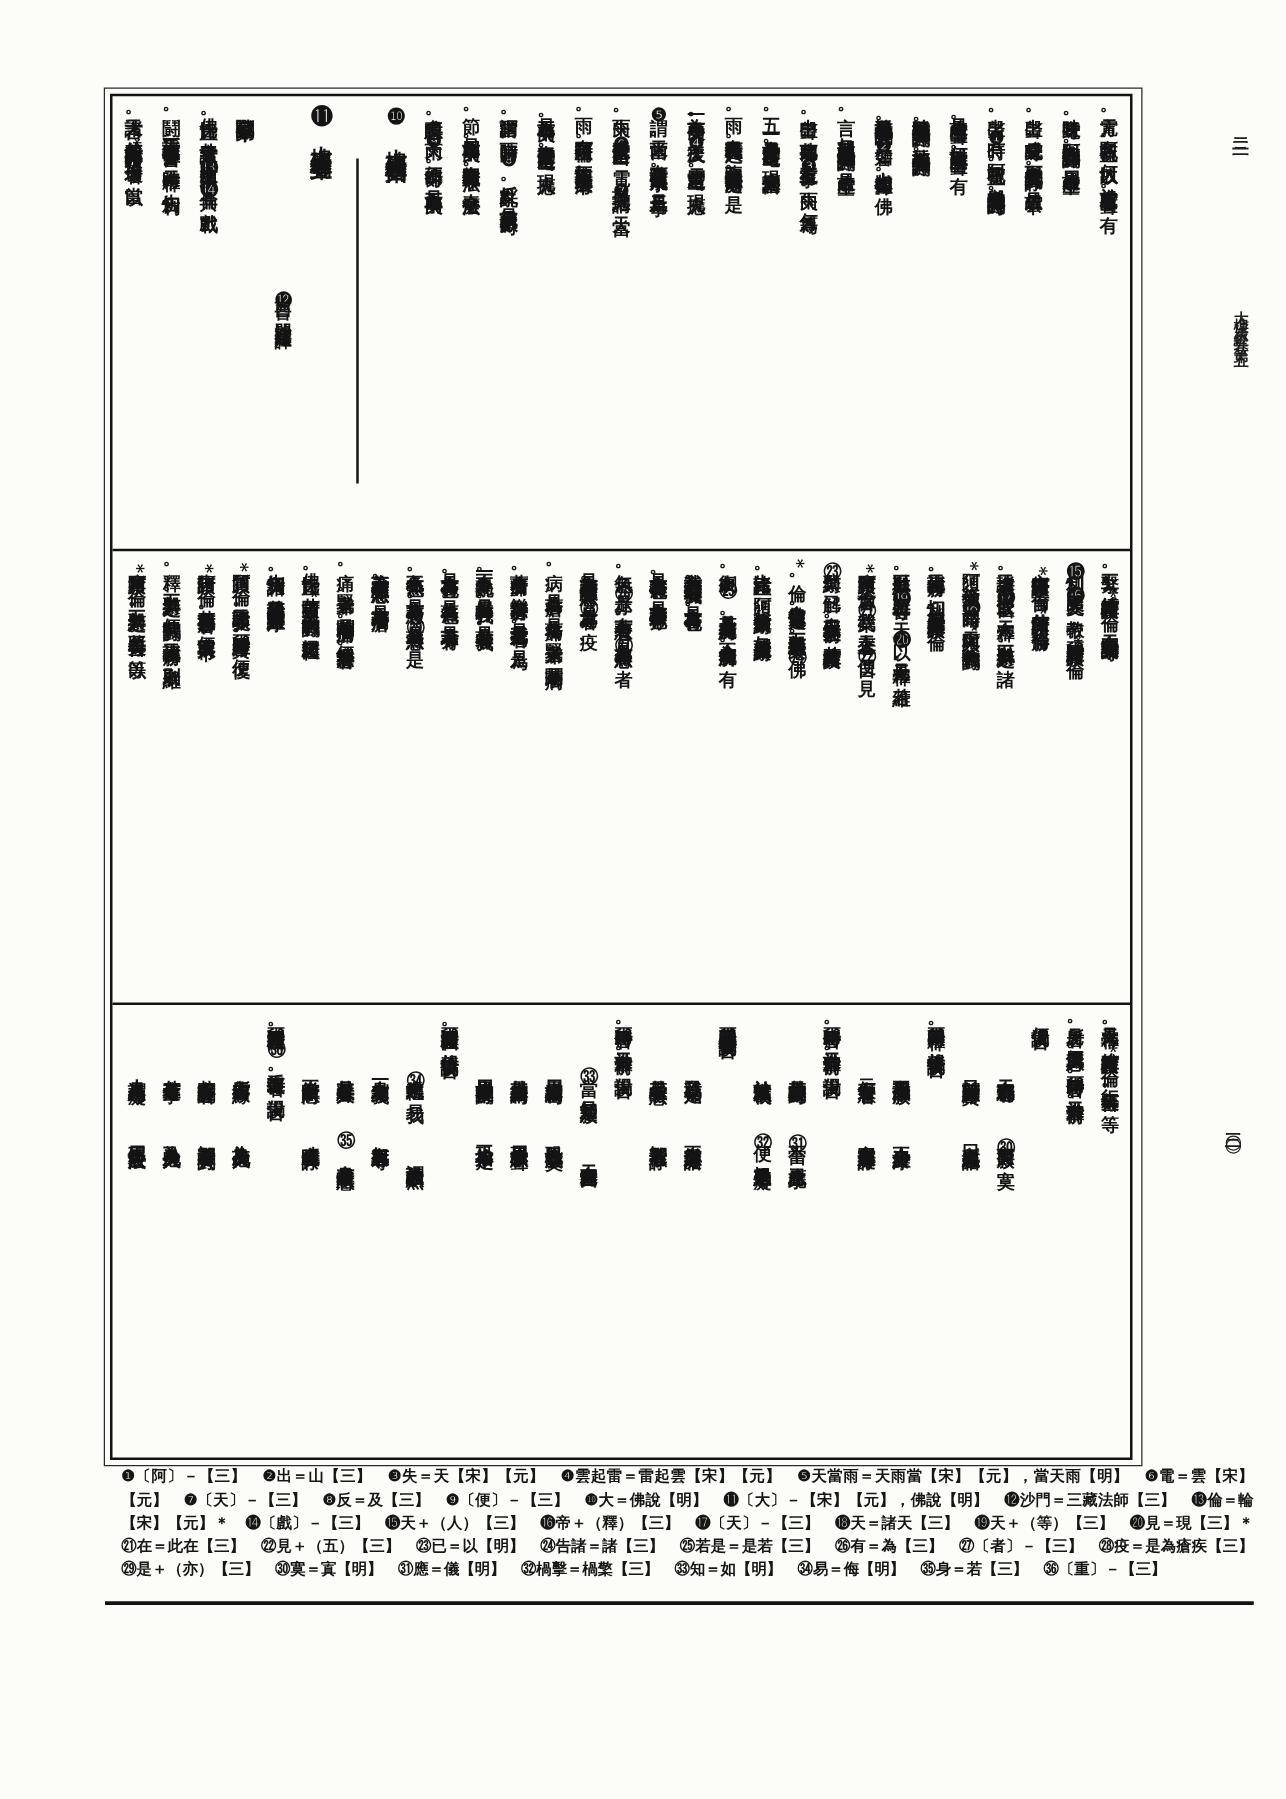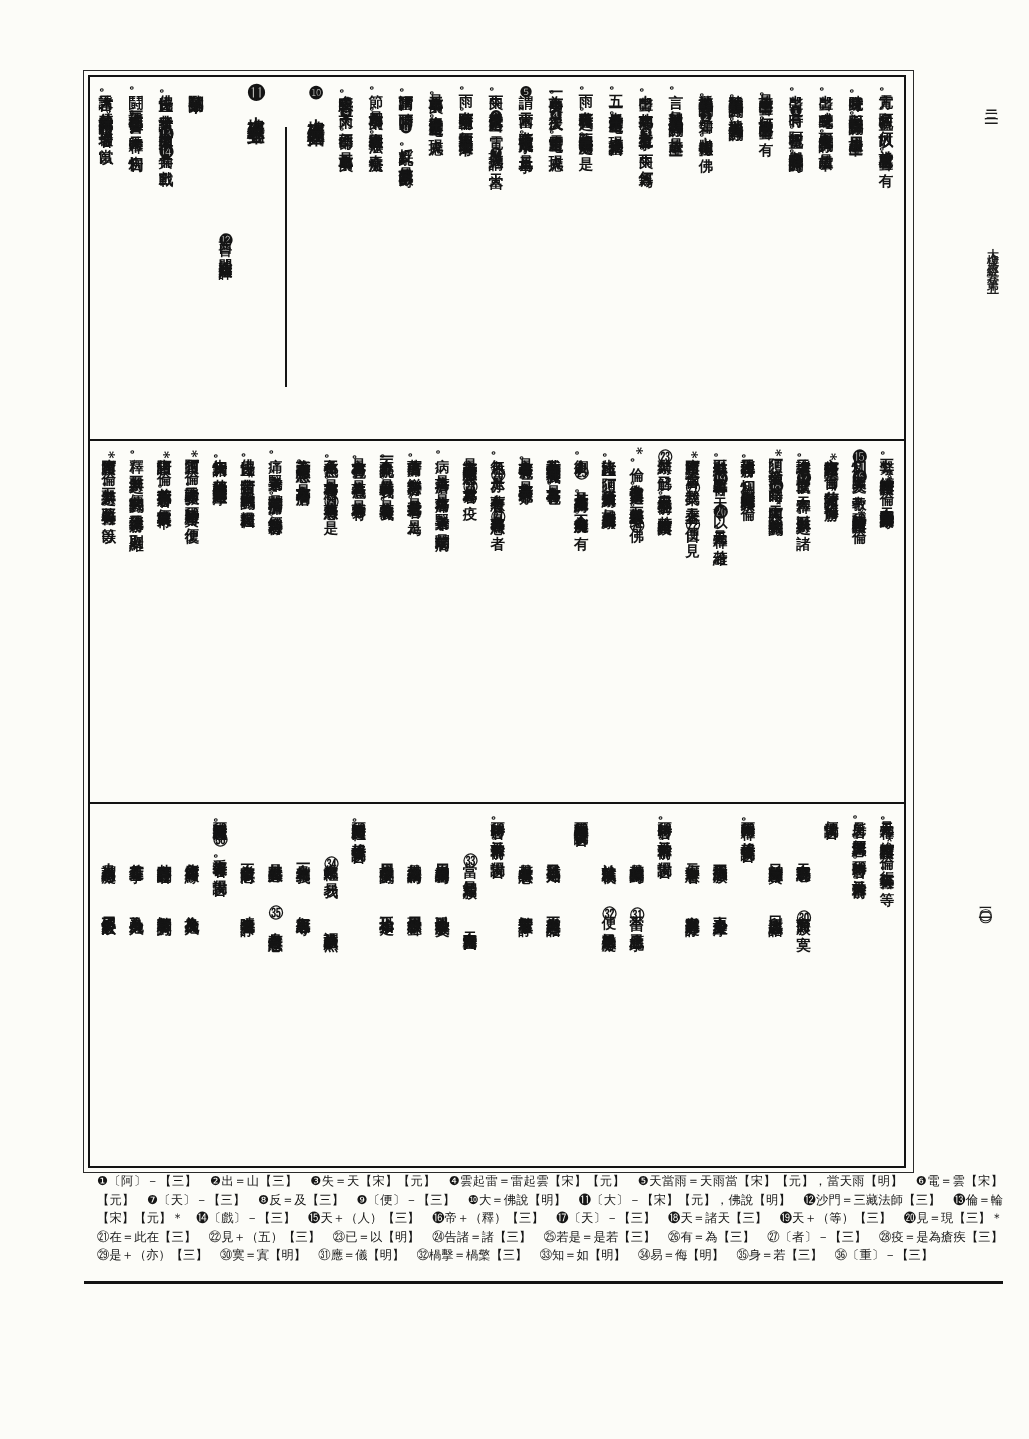--- a/index.html
+++ b/index.html
@@ -24,21 +24,21 @@
   .col.verse{padding-top:42px;}
   .col.divider{width:30px;background-image:linear-gradient(#151515,#151515);
         background-repeat:no-repeat;background-size:2px 260px;background-position:50% 44px;}
   
   .margin-item{position:absolute;writing-mode:vertical-rl;color:#1d1d1d;font-weight:600;}
   .scripture-no{left:983px;top:100px;font-size:13.5px;letter-spacing:2px;}
   .running-title{left:984px;top:238px;font-size:12px;letter-spacing:6px;}
   .page-no{left:977px;top:896px;font-size:13.5px;letter-spacing:2px;}
   
   .footnotes{position:absolute;left:97px;top:1172px;width:906px;
-        font-size:12.3px;line-height:18.6px;font-weight:400;color:#161616;
+        font-size:12.3px;line-height:18.6px;font-weight:700;color:#161616;
         text-align:justify;word-break:break-all;}
   .bottom-rule{position:absolute;left:84px;top:1281px;width:919px;height:3px;background:#131313;}
 </style>
 </head>
 <body>
 
 <div class="page" style="--ink: #141414; --paper: #fcfcf8;">
 
   <div class="frame-outer"></div>
 

